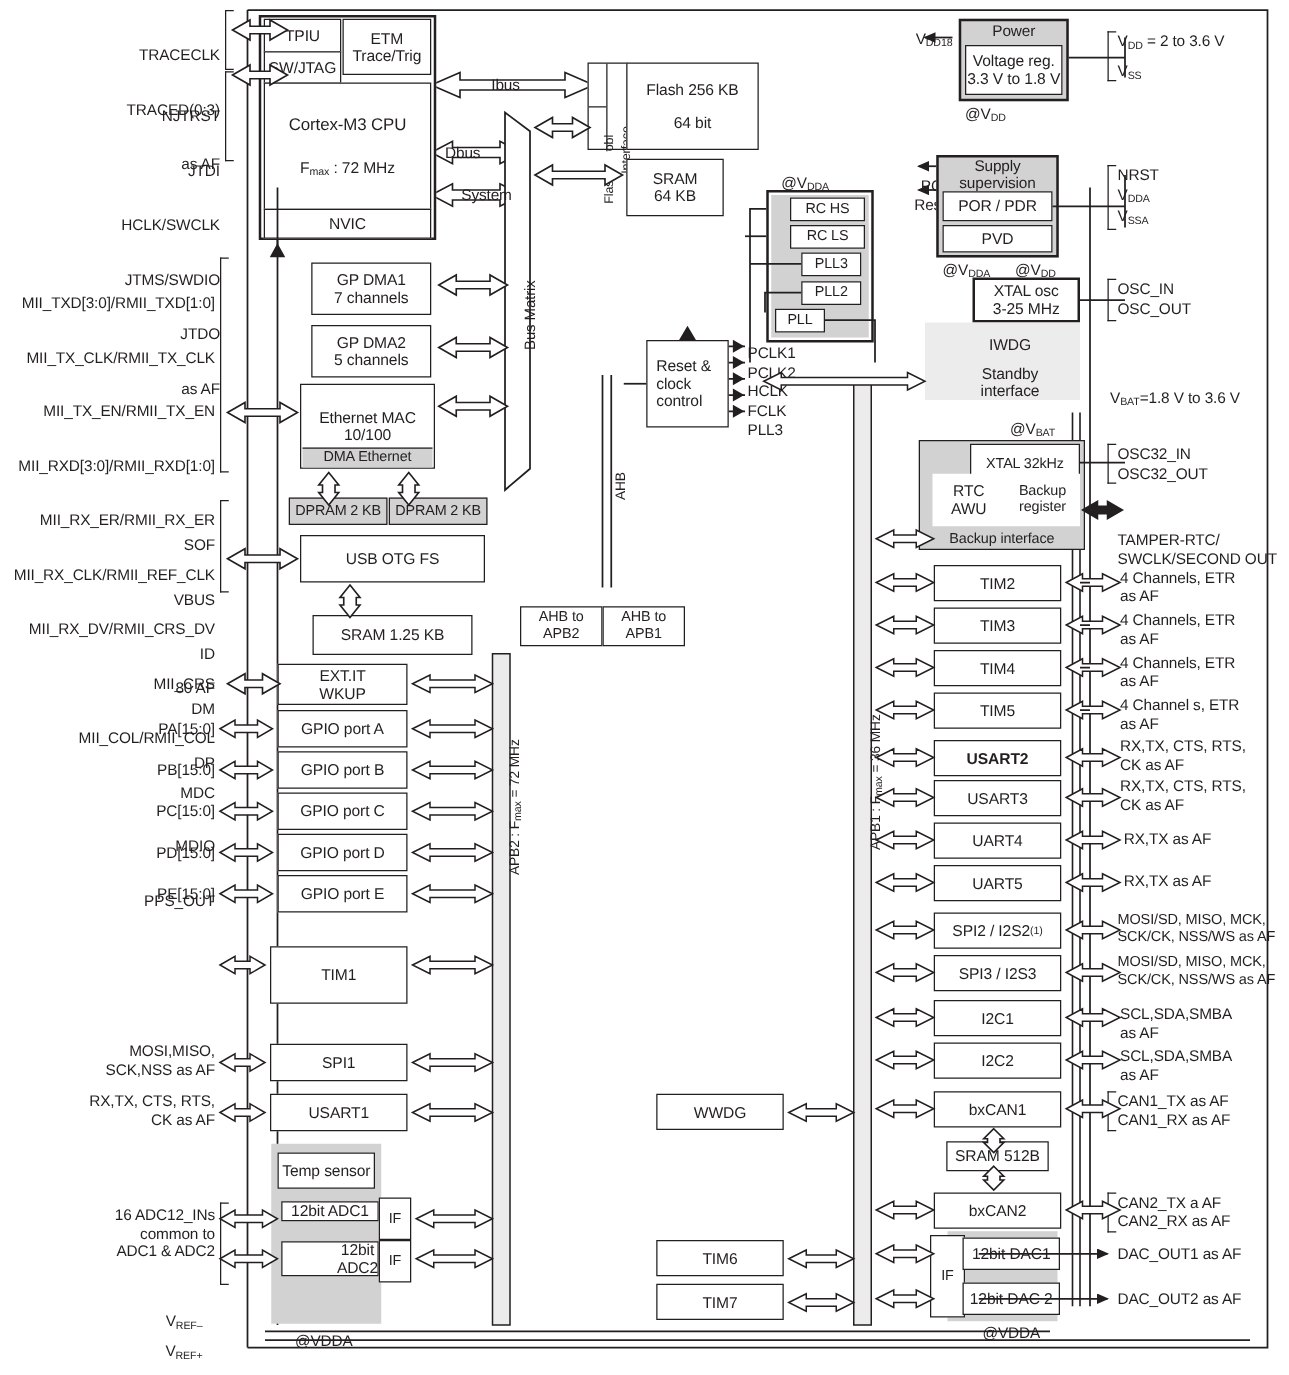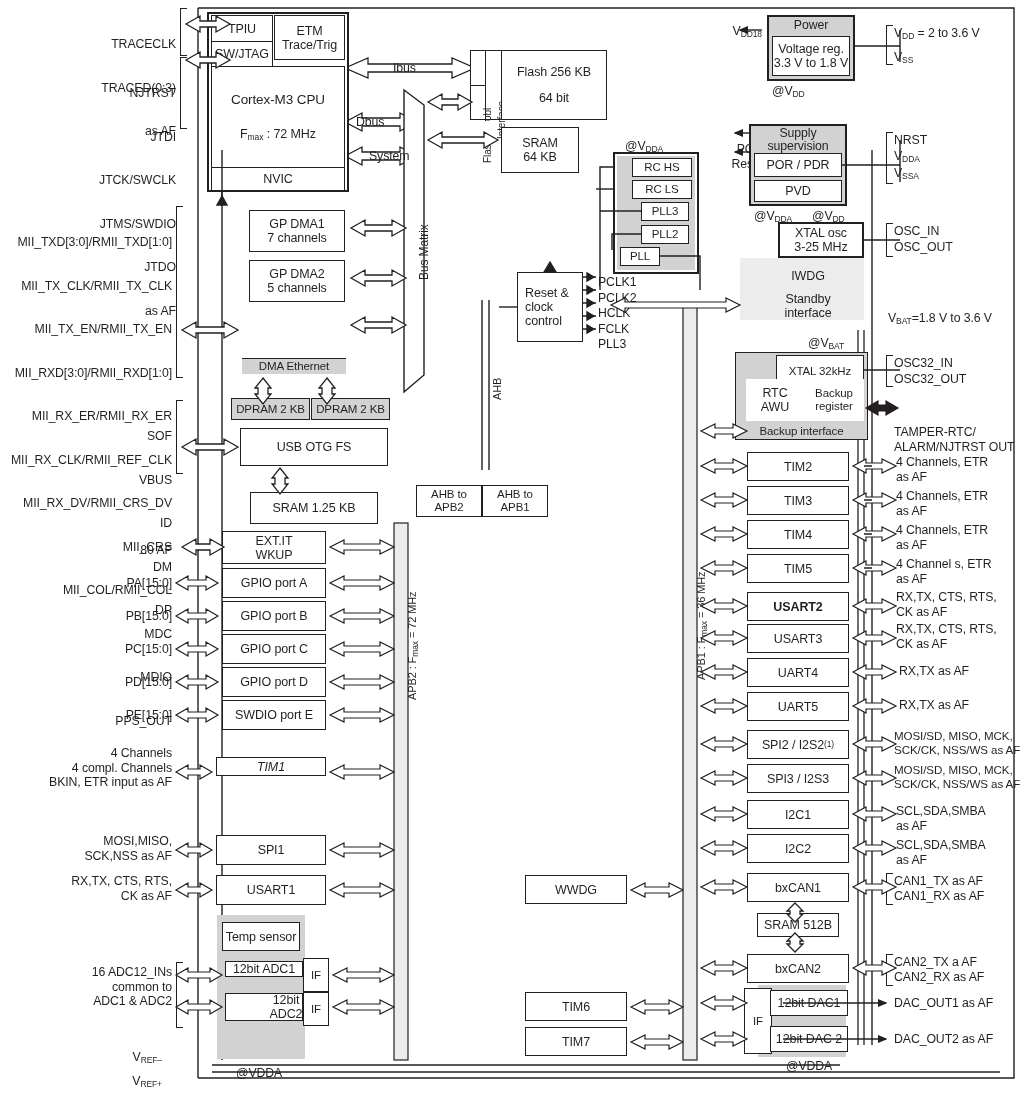--- a/index.html
+++ b/index.html
@@ -82,21 +82,21 @@
   <div class="lbl r" style="left:20px;top:8px;width:156px;">
     <div>TRACECLK</div>
     <div>TRACED(0:3)</div>
     <div>as AF</div>
   </div>
   <div class="brk" style="left:180px;top:8px;height:48px;"></div>
 
   <div class="lbl r" style="left:20px;top:57px;width:156px;">
     <div>NJTRST</div>
     <div>JTDI</div>
-    <div>JTCK/SWCLK</div>
+    <div>HCLK/SWCLK</div>
     <div>JTMS/SWDIO</div>
     <div>JTDO</div>
     <div>as AF</div>
   </div>
   <div class="brk" style="left:180px;top:57px;height:72px;"></div>
 
   <div class="blk thick" style="left:207px;top:12px;width:142px;height:180px;"></div>
   <div class="blk" style="left:211px;top:15px;width:62px;height:27px;">TPIU</div>
   <div class="blk" style="left:274px;top:15px;width:71px;height:45px;flex-direction:column;">
     <span style="white-space:pre-line;">ETM
@@ -208,21 +208,21 @@
   </div>
   <div class="blk noborder" style="left:804px;top:379px;width:60px;height:42px;background:transparent;flex-direction:column;">
     <div style="font-size:11.5px;">Backup</div>
     <div style="font-size:11.5px;">register</div>
   </div>
   <div class="blk" style="left:735px;top:421px;width:133px;height:21px;background:transparent;border:none;font-size:11.5px;">Backup interface</div>
   <div class="brk" style="left:886px;top:355px;height:32px;"></div>
   <div class="lbl" style="left:894px;top:356px;">OSC32_IN</div>
   <div class="lbl" style="left:894px;top:372px;">OSC32_OUT</div>
   <div class="lbl" style="left:894px;top:396px;">
-    <div>TAMPER-RTC/</div><div>ALARM/NJTRST OUT</div>
+    <div>TAMPER-RTC/</div><div>SWCLK/SECOND OUT</div>
   </div>
 
   <div class="blk" style="left:249px;top:210px;width:96px;height:42px;flex-direction:column;">
     <div>GP DMA1</div>
     <div>7 channels</div>
   </div>
   <div class="blk" style="left:249px;top:260px;width:96px;height:42px;flex-direction:column;">
     <div>GP DMA2</div>
     <div>5 channels</div>
   </div>
@@ -236,20 +236,24 @@
     <div>MII_RX_CLK/RMII_REF_CLK</div>
     <div>MII_RX_DV/RMII_CRS_DV</div>
     <div>MII_CRS</div>
     <div>MII_COL/RMII_COL</div>
     <div>MDC</div>
     <div>MDIO</div>
     <div>PPS_OUT</div>
   </div>
   <div class="brk" style="left:176px;top:206px;height:172px;"></div>
 
+  <div class="blk" style="left:240px;top:307px;width:108px;height:68px;flex-direction:column;">
+    <div>Ethernet  MAC</div>
+    <div>10/100</div>
+  </div>
   <div class="blk gray" style="left:242px;top:358px;width:104px;height:16px;border:none;border-top:1.2px solid #231f20;font-size:11.5px;">DMA Ethernet</div>
   <div class="blk gray" style="left:231px;top:398px;width:79px;height:22px;font-size:11.5px;">DPRAM 2 KB</div>
   <div class="blk gray" style="left:311px;top:398px;width:79px;height:22px;font-size:11.5px;">DPRAM 2 KB</div>
 
   <div class="lbl r" style="left:60px;top:400px;width:112px;">
     <div>SOF</div>
     <div>VBUS</div>
     <div>ID</div>
     <div>DM</div>
     <div>DP</div>
@@ -281,26 +285,23 @@
   <div class="lbl r" style="left:80px;top:609px;width:92px;">PB[15:0]</div>
   <div class="blk" style="left:222px;top:601px;width:104px;height:30px;">GPIO port B</div>
 
   <div class="lbl r" style="left:80px;top:642px;width:92px;">PC[15:0]</div>
   <div class="blk" style="left:222px;top:634px;width:104px;height:30px;">GPIO port C</div>
 
   <div class="lbl r" style="left:80px;top:675px;width:92px;">PD[15:0]</div>
   <div class="blk" style="left:222px;top:667px;width:104px;height:30px;">GPIO port D</div>
 
   <div class="lbl r" style="left:80px;top:708px;width:92px;">PE[15:0]</div>
-  <div class="blk" style="left:222px;top:700px;width:104px;height:30px;">SWDIO port E</div>
-
-  <div class="lbl r" style="left:14px;top:746px;width:158px;white-space:pre-line;">4 Channels
-4 compl.  Channels
-BKIN, ETR input as AF</div>
-  <div class="blk" style="left:216px;top:757px;width:110px;height:19px;font-style:italic;">TIM1</div>
+  <div class="blk" style="left:222px;top:700px;width:104px;height:30px;">GPIO port E</div>
+
+  <div class="blk" style="left:216px;top:757px;width:110px;height:46px;">TIM1</div>
 
   <div class="lbl r" style="left:60px;top:834px;width:112px;white-space:pre-line;">MOSI,MISO,
 SCK,NSS as AF</div>
   <div class="blk" style="left:216px;top:835px;width:110px;height:30px;">SPI1</div>
 
   <div class="lbl r" style="left:40px;top:874px;width:132px;white-space:pre-line;">RX,TX, CTS, RTS,
 CK as AF</div>
   <div class="blk" style="left:216px;top:875px;width:110px;height:30px;">USART1</div>
 
   <div class="blk gray noborder" style="left:217px;top:915px;width:88px;height:144px;"></div>

